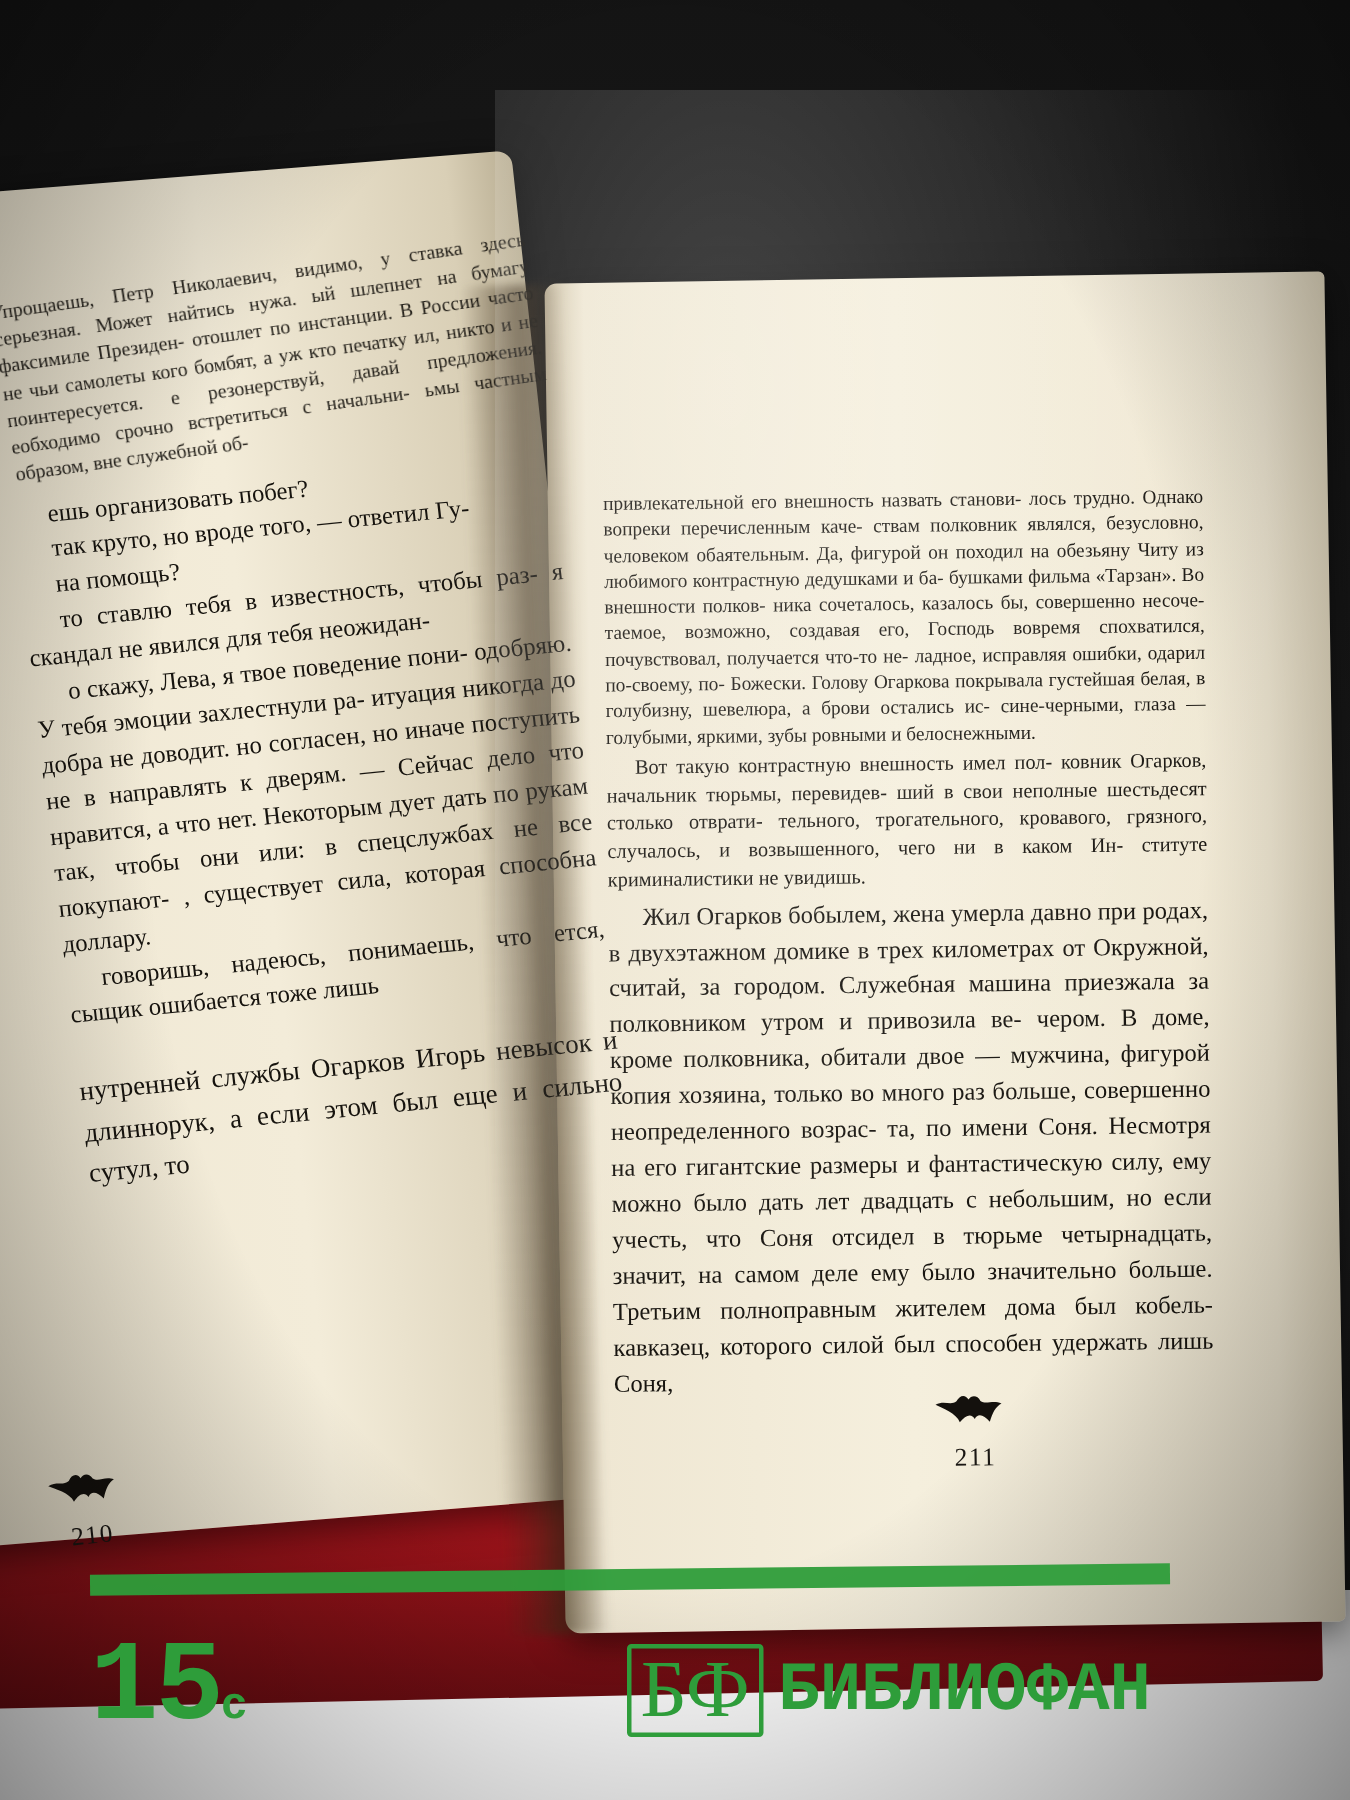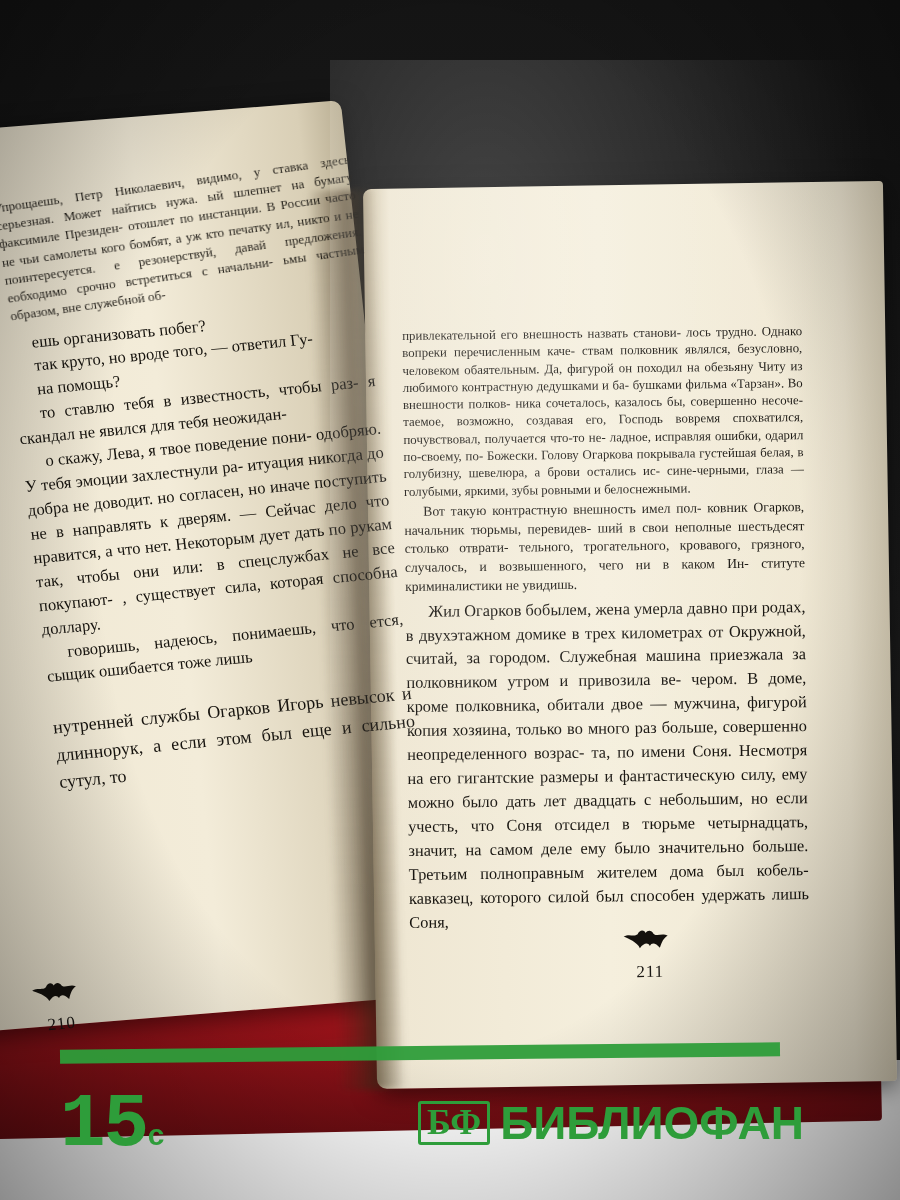--- a/index.html
+++ b/index.html
@@ -173,30 +173,30 @@
   .wm-logo {
     position: absolute;
     left: 418px;
     top: 36px;
     display: flex;
     align-items: center;
     gap: 10px;
   }
   .wm-bf {
     font-family: "Liberation Serif", serif;
-    font-weight: bold;
-    font-size: 36px;
+    font-weight: normal;
+    font-size: 54px;
     color: #2e9d3a;
     border: 3px solid #2e9d3a;
     border-radius: 3px;
     padding: 0 6px 2px 6px;
     line-height: 1.0;
   }
   .wm-name {
-    font-family: Liberation Sans, sans-serif;
+    font-family: Liberation Mono, monospace;
     font-weight: bold;
     font-size: 46px;
     color: #2e9d3a;
     letter-spacing: 0px;
     text-align: right;
   }
   .wm-bar {
     position: absolute;
     left: 60px;
     top: 1046px;

